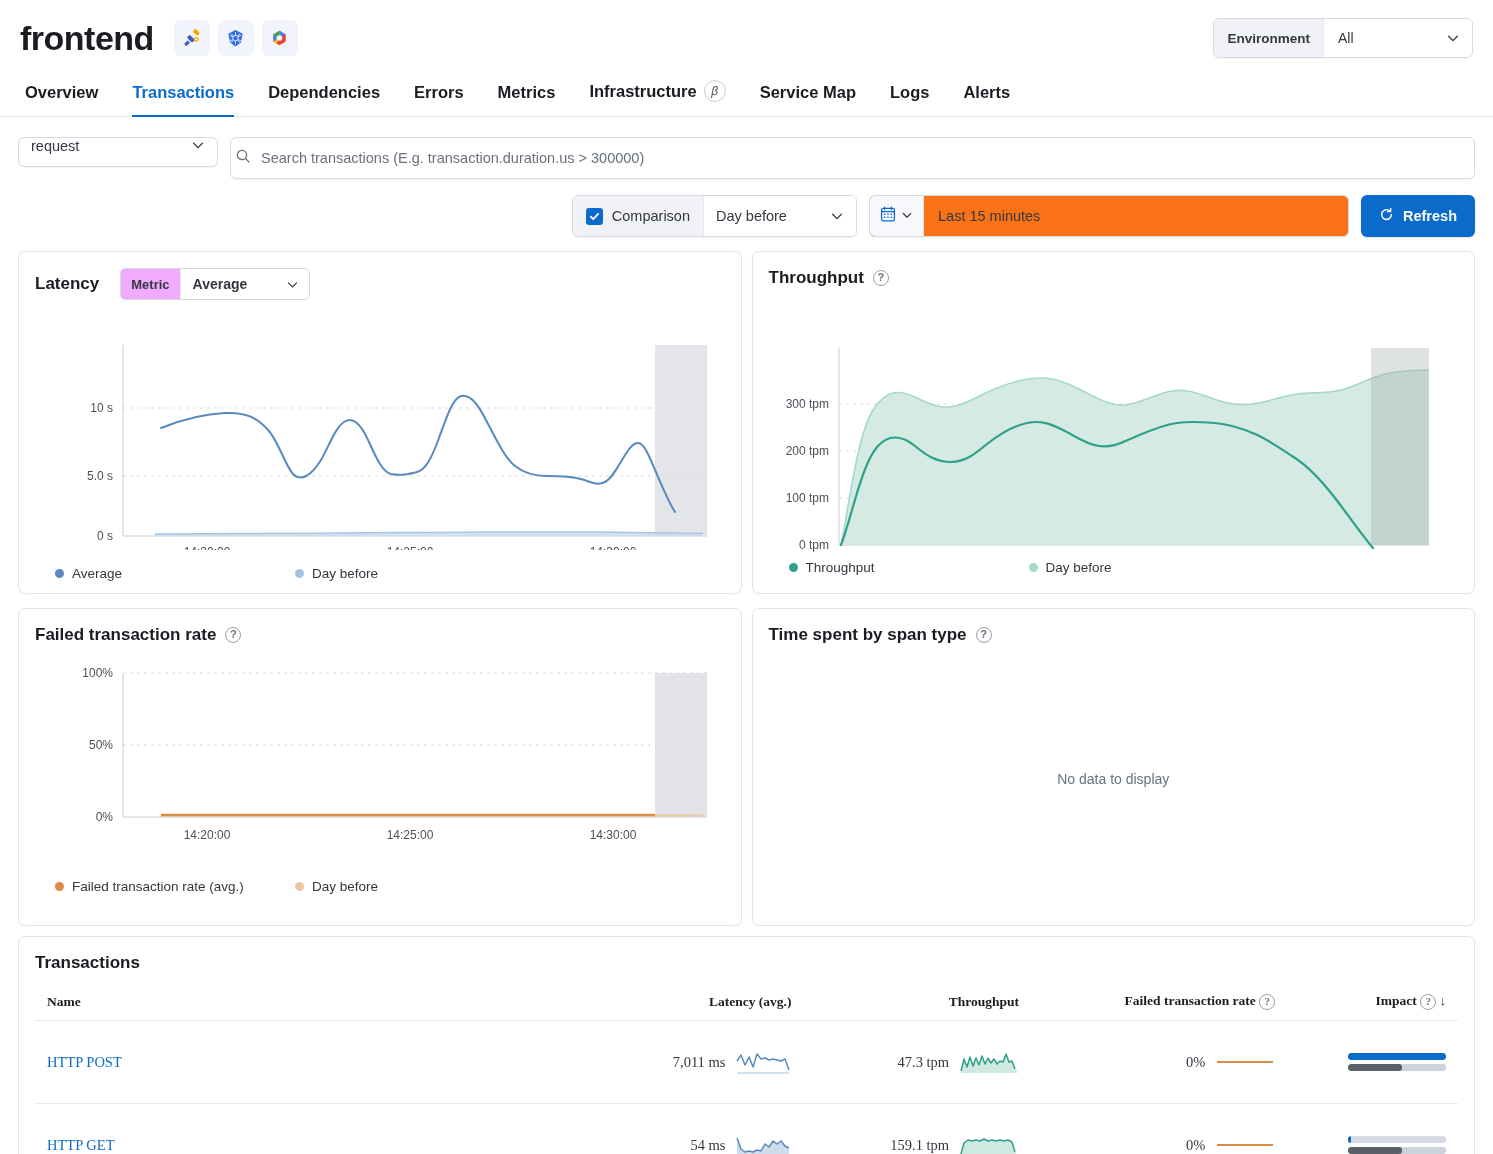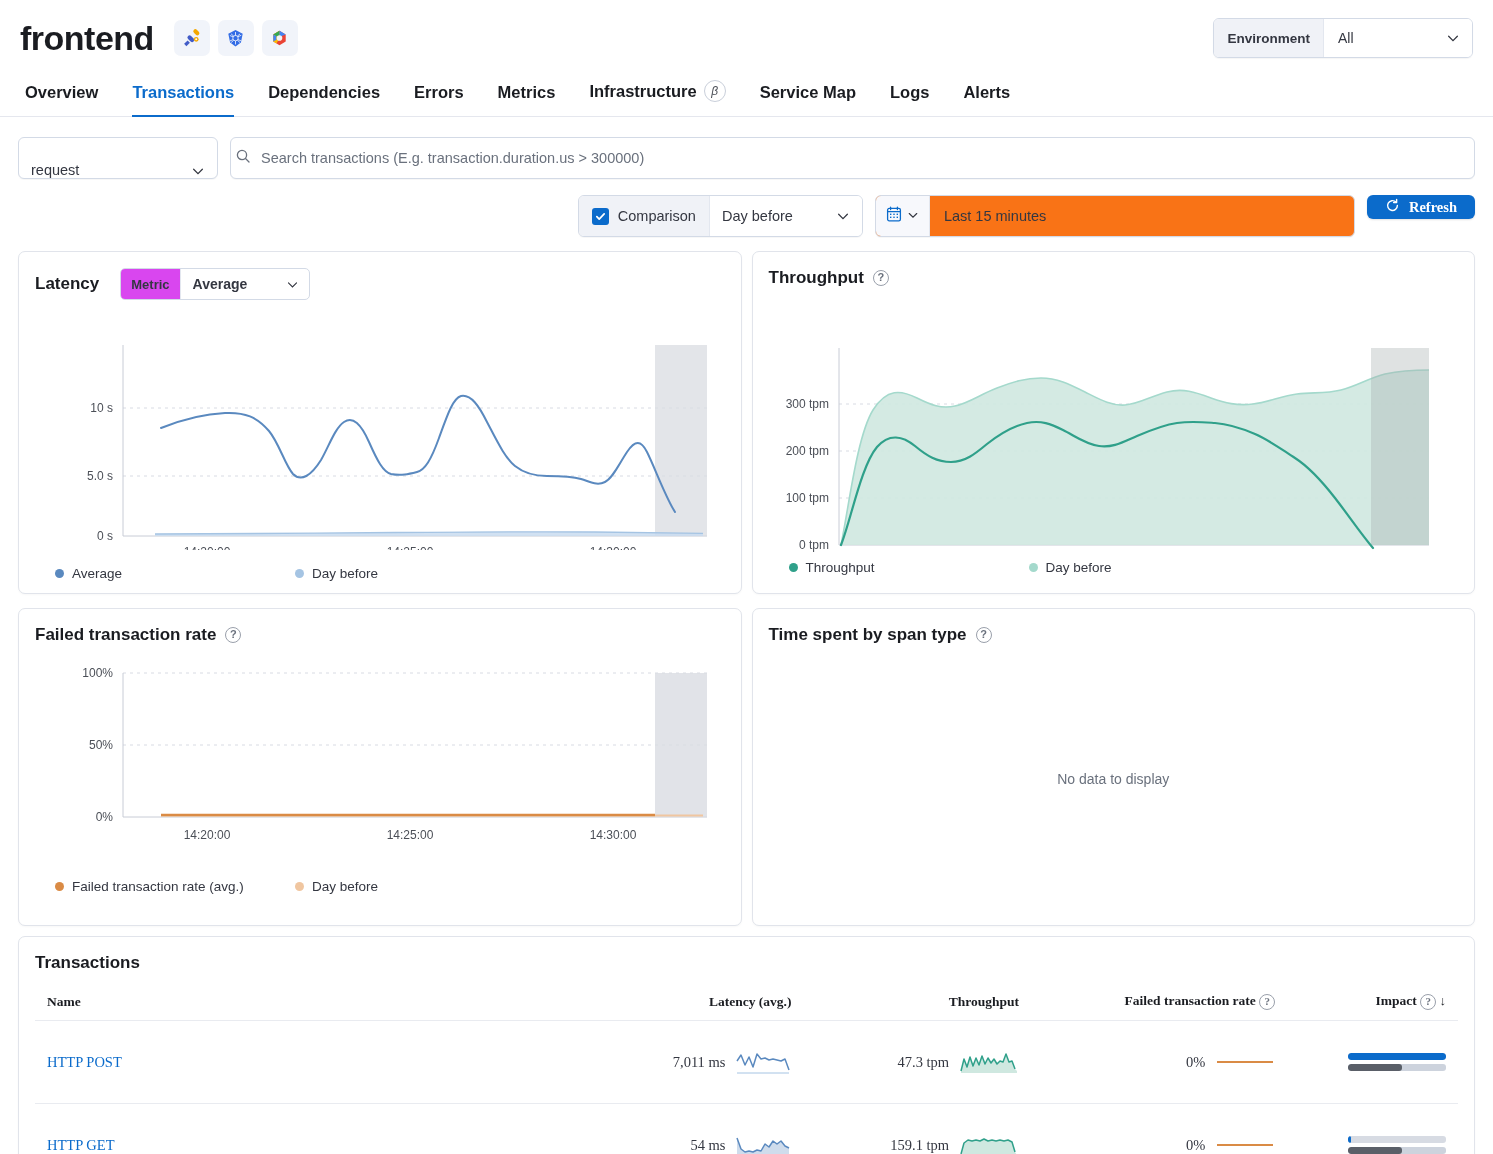--- a/index.html
+++ b/index.html
@@ -42,22 +42,22 @@
   .tab.active:after { content:""; position:absolute; left:17px; right:17px; bottom:-1px;
                       height:2px; background:#0b6bcb; }
   .tab:first-child.active:after { left:5px; }
   .beta { display:inline-flex;align-items:center;justify-content:center;
     width:22px;height:22px;border:1px solid #c9cfda;border-radius:50%;
     font-size:12px;font-style:italic;font-weight:400;color:#4b4f57; }
 
   
   .filterbar { display:flex; gap:12px; padding: 20px 18px 0 18px; }
   .type-select {
-    width:200px;height:42px;border:1px solid #d3dae6;border-radius:6px;background:#fff;
-    display:flex;align-items:flex-end;padding:0 12px;font-size:14.5px;color:#343741;
+    width:200px;height:30px;border:1px solid #d3dae6;border-radius:6px;background:#fff;
+    display:flex;align-items:flex-start;padding:0 12px;font-size:14.5px;color:#343741;
     box-shadow: 0 1px 1px rgba(0,0,0,.035);
   }
   .type-select .caret{ margin-left:auto; }
   .search-box {
     flex:1;height:42px;border:1px solid #d3dae6;border-radius:6px;background:#fff;
     display:flex;align-items:center;padding:0 4px;gap:10px;
     box-shadow: 0 1px 1px rgba(0,0,0,.035);
   }
   .search-box input {
     border:0;outline:0;width:100%;font-size:14.5px;color:#343741;
@@ -74,36 +74,36 @@
   .chk { width:17px;height:17px;border-radius:3px;background:#0b6bcb;
     display:flex;align-items:center;justify-content:center;}
   .cmp-select { display:flex;align-items:center;padding:0 12px;min-width:152px;
     font-size:14.5px;color:#343741;background:#fff;}
   .cmp-select .caret{margin-left:auto;padding-left:16px;}
   .date-group { display:flex; height:42px; width:480px; border:1px solid #d3dae6;
     border-radius:6px; overflow:hidden; background:#f97316; box-shadow:0 1px 1px rgba(0,0,0,.035);}
   .date-btn { display:flex;align-items:center;gap:5px;background:#f7f8fc;padding:0 10px;
      border-right:1px solid #e3e7ef;}
   .date-text { flex:1;display:flex;align-items:center;padding:0 14px;font-size:14.5px;color:#343741;}
-  .refresh-btn { height:24px;background:#0b6bcb;color:#fff;border:0;border-radius:6px;
+  .refresh-btn { height:42px;background:#0b6bcb;color:#fff;border:0;border-radius:6px;
     padding:0 18px;font-size:14.5px;font-weight:700;display:flex;align-items:center;gap:9px;
-    font-family:Liberation Serif, serif; cursor:pointer; box-shadow:0 1px 2px rgba(0,0,0,.12);}
+    font-family:Liberation Sans, sans-serif; cursor:pointer; box-shadow:0 1px 2px rgba(0,0,0,.12);}
 
   
   .grid { display:grid; grid-template-columns: 1fr 1fr; gap:10px; padding:14px 18px 0 18px; }
   .panel { background:#fff; border:1px solid #e1e4eb; border-radius:7px;
     box-shadow:0 1px 2px rgba(0,0,0,.03); padding:16px 16px 12px 16px; }
   .panel-title { font-size:17px; font-weight:700; color:#1a1c21; display:flex;
     align-items:center; gap:9px; }
   .qmark { width:16px;height:16px;border:1.4px solid #9aa0ab;border-radius:50%;
     font-size:11px;line-height:13px;text-align:center;color:#6a717d;font-weight:700;
     display:inline-block;}
   .metric-group { display:flex;height:32px;border:1px solid #d3dae6;border-radius:5px;
      overflow:hidden;background:#fff; margin-left:12px;}
-  .metric-label { background:#d946ef;padding:0 10px;display:flex;align-items:center;
+  .metric-label { background:#f0abfc;padding:0 10px;display:flex;align-items:center;
      font-size:13px;font-weight:700;color:#343741;border-right:1px solid #e3e7ef;}
   .metric-value { padding:0 10px 0 12px;display:flex;align-items:center;font-size:14px;
      min-width:128px;color:#343741;}
   .metric-value .caret{margin-left:auto;padding-left:12px;}
 
   .chart-area { position:relative; }
   .legend { display:flex; gap:0; margin-top:12px; padding-left:20px; font-size:13.5px; color:#343741;}
   .legend-item { display:flex;align-items:center;gap:8px; }
   .legend-dot { width:9px;height:9px;border-radius:50%; }
 

